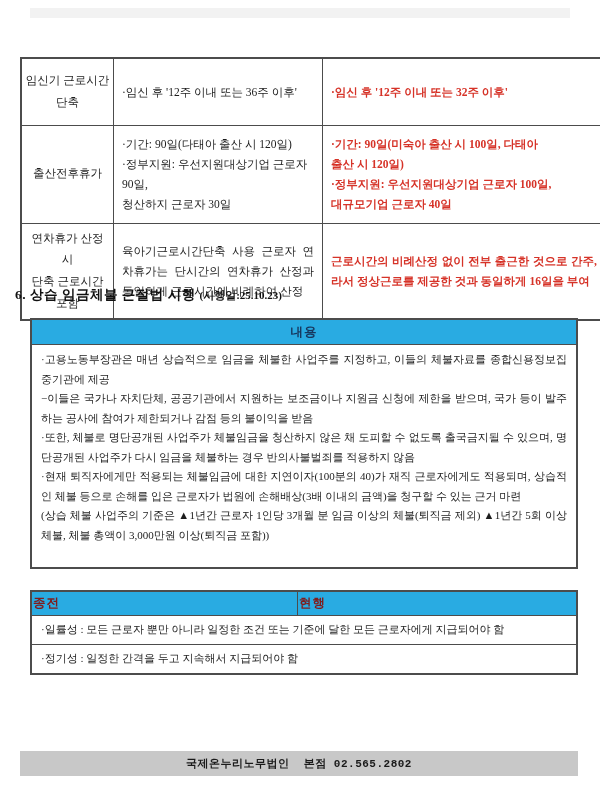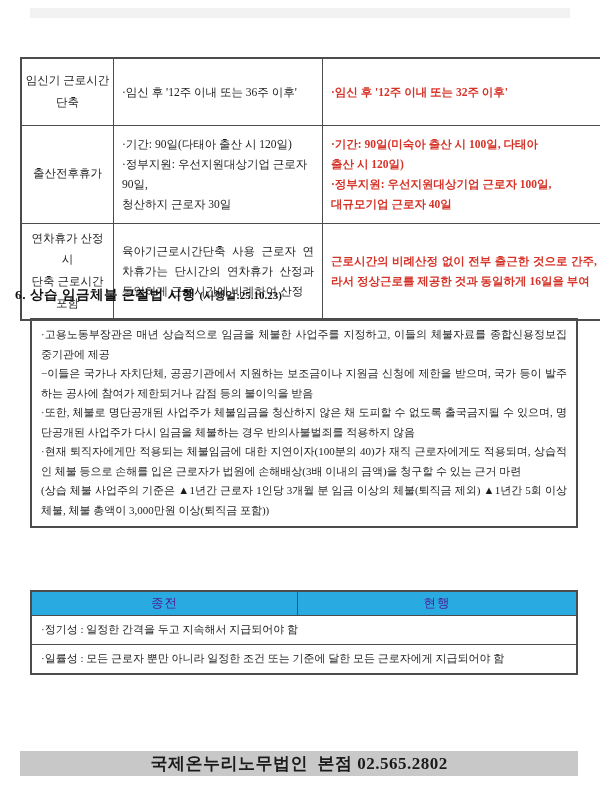--- a/index.html
+++ b/index.html
@@ -52,53 +52,53 @@
   .t6{
     position:absolute;left:30px;top:318px;
     width:548px;
     border:2px solid #4c4c4c;
   }
   .t6 th{
     height:22px;background:#29abe2;color:#17375e;
     font-size:12.5px;font-weight:bold;text-align:center;
     letter-spacing:1px;
   }
-  .t6 td{padding:5px 9px 6px 9px;}
+  .t6 td{padding:5px 9px 22px 9px;}
   .t6 p{
     margin:0;font-size:11px;line-height:19.5px;
     text-align:justify;
   }
 
   
   .t7{
     position:absolute;left:30px;top:590px;
     width:548px;
     border:2px solid #4c4c4c;
   }
   .t7 th{
-    height:21px;background:#29abe2;color:#4c1d95;
-    font-size:12.5px;font-weight:normal;text-align:center;
+    height:21px;background:#29abe2;color:#7f1d1d;
+    font-size:12.5px;font-weight:bold;text-align:left;
     letter-spacing:1px;
   }
   .t7 .cA{width:263px;}
   .t7 td{font-size:11px;line-height:1.75;padding:4px 9px;}
   .t7 .span-row td{height:20px;}
   .t7 .r3 td{height:44px;}
   .t7 .excl{vertical-align:middle;}
 
   
   .footer{
     position:absolute;left:20px;top:751px;
     width:558px;height:25px;
     background:#c8c8c8;
     display:flex;align-items:center;justify-content:center;
   }
   .footer span{
-    font-size:17px;font-weight:bold;color:#1a1a1a;
-    white-space:pre;letter-spacing:0.5px;
+    font-size:11px;font-weight:bold;color:#1a1a1a;
+    white-space:pre;letter-spacing:0.5px;font-family:Liberation Mono, monospace;
   }
 
   
   .scan-band{
     position:absolute;left:30px;top:8px;width:540px;height:10px;
     background:#f2f2f2;
   }
 </style>
 </head>
 <body>
@@ -135,44 +135,47 @@
   </tbody>
     </table>
 
   <div class="heading h6">
     <span class="h-title">6. 상습 임금체불 근절법 시행</span>
     <span class="h-date">(시행일:25.10.23)</span>
   </div>
 
   <table class="t6">
     <tbody>
+        <tr>
+      <th>내용</th>
+    </tr>
     <tr>
       <td>
         <p>·고용노동부장관은 매년 상습적으로 임금을 체불한 사업주를 지정하고, 이들의 체불자료를 종합신용정보집중기관에 제공</p>
         <p>−이들은 국가나 자치단체, 공공기관에서 지원하는 보조금이나 지원금 신청에 제한을 받으며, 국가 등이 발주하는 공사에 참여가 제한되거나 감점 등의 불이익을 받음</p>
         <p>·또한, 체불로 명단공개된 사업주가 체불임금을 청산하지 않은 채 도피할 수 없도록 출국금지될 수 있으며, 명단공개된 사업주가 다시 임금을 체불하는 경우 반의사불벌죄를 적용하지 않음</p>
         <p>·현재 퇴직자에게만 적용되는 체불임금에 대한 지연이자(100분의 40)가 재직 근로자에게도 적용되며, 상습적인 체불 등으로 손해를 입은 근로자가 법원에 손해배상(3배 이내의 금액)을 청구할 수 있는 근거 마련</p>
         <p>(상습 체불 사업주의 기준은 ▲1년간 근로자 1인당 3개월 분 임금 이상의 체불(퇴직금 제외) ▲1년간 5회 이상 체불, 체불 총액이 3,000만원 이상(퇴직금 포함))</p>
       </td>
     </tr>
   </tbody>
     </table>
 
 
   <table class="t7">
     <tbody>
         <tr>
       <th class="cA">종전</th>
       <th class="cB">현행</th>
     </tr>
     <tr class="span-row">
-      <td colspan="2">·정기성 : 일정한 간격을 두고 지속해서 지급되어야 함</td>
+      <td colspan="2">·일률성 : 모든 근로자 뿐만 아니라 일정한 조건 또는 기준에 달한 모든 근로자에게 지급되어야 함</td>
     </tr>
     <tr class="span-row">
-      <td colspan="2">·일률성 : 모든 근로자 뿐만 아니라 일정한 조건 또는 기준에 달한 모든 근로자에게 지급되어야 함</td>
+      <td colspan="2">·정기성 : 일정한 간격을 두고 지속해서 지급되어야 함</td>
     </tr>
   </tbody>
     </table>
 
   <div class="footer">
     <span>국제온누리노무법인  본점 02.565.2802</span>
   </div>
 
 </div>
 

